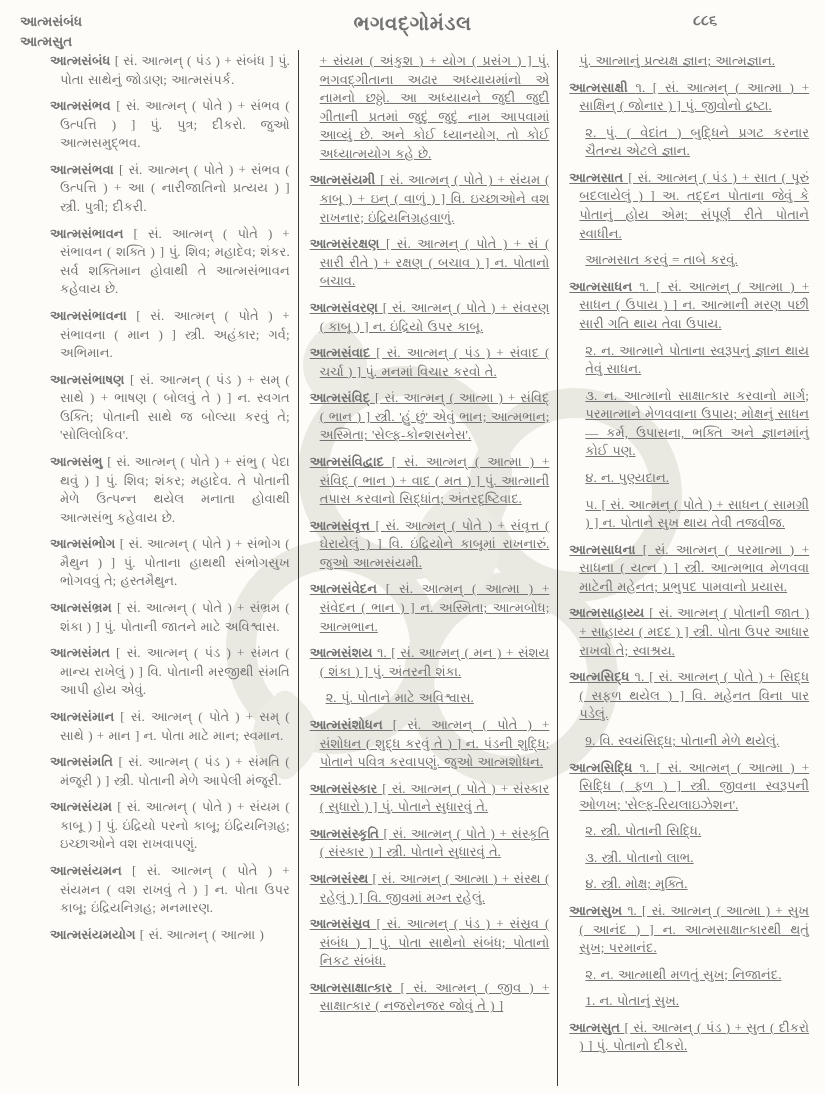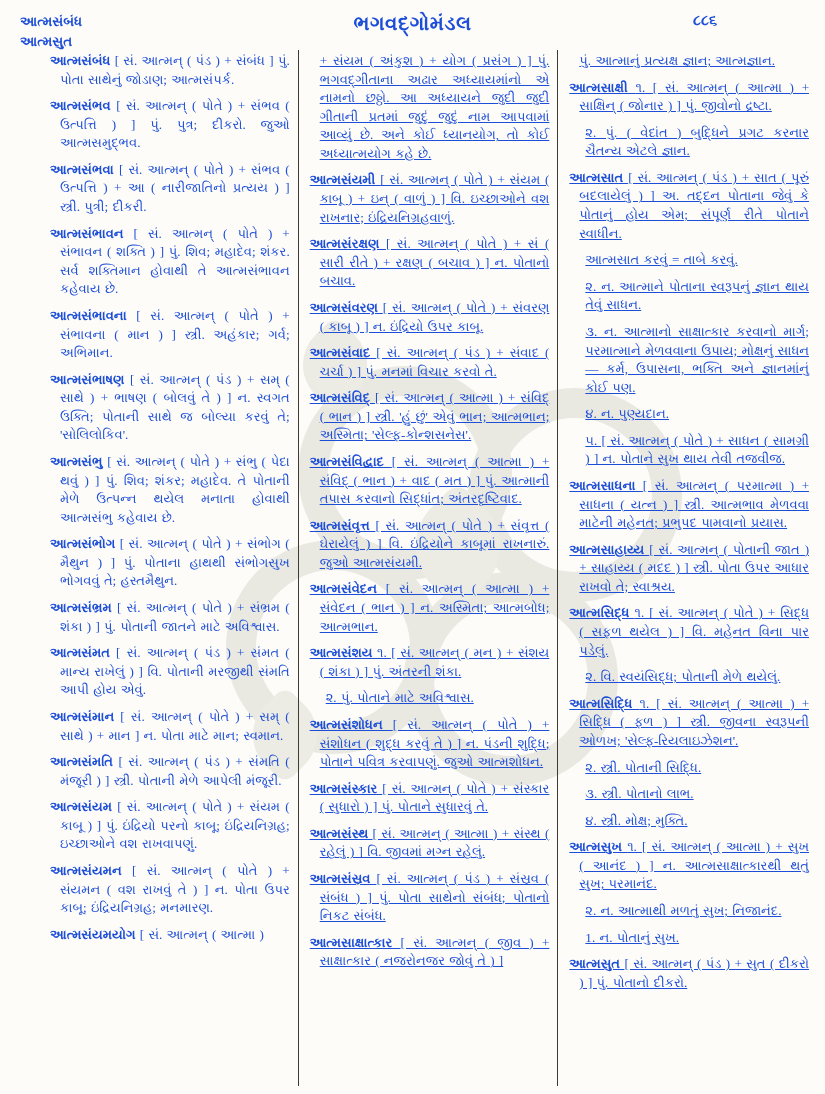--- a/index.html
+++ b/index.html
@@ -7,21 +7,21 @@
     padding: 0;
     background: #e9e7e0;
     font-family: "Liberation Serif", "DejaVu Serif", serif;
   }
   .page {
     position: relative;
     width: 825px;
     height: 1094px;
     margin: 0 auto;
     background: #fdfcf8;
-    color: #1d4ed8;
+    color: #737373;
     overflow: hidden;
   }
   
   .header {
     position: relative;
     z-index: 2;
     display: flex;
     align-items: flex-start;
     padding: 12px 20px 0 20px;
     height: 44px;
@@ -144,38 +144,40 @@
         <p class="entry"><b class="hw">આત્મસંવરણ </b>[ સં. આત્મન્ ( પોતે ) + સંવરણ ( કાબૂ ) ] ન. ઇંદ્રિયો ઉપર કાબૂ.</p>
         <p class="entry"><b class="hw">આત્મસંવાદ </b>[ સં. આત્મન્ ( પંડ ) + સંવાદ ( ચર્ચા ) ] પું. મનમાં વિચાર કરવો તે.</p>
         <p class="entry"><b class="hw">આત્મસંવિદ્ </b>[ સં. આત્મન્ ( આત્મા ) + સંવિદ્ ( ભાન ) ] સ્ત્રી. 'હું છું' એવું ભાન; આત્મભાન; અસ્મિતા; 'સેલ્ફ-કોન્શસનેસ'.</p>
         <p class="entry"><b class="hw">આત્મસંવિદ્વાદ </b>[ સં. આત્મન્ ( આત્મા ) + સંવિદ્ ( ભાન ) + વાદ ( મત ) ] પું. આત્માની તપાસ કરવાનો સિદ્ધાંત; અંતરદૃષ્ટિવાદ.</p>
         <p class="entry"><b class="hw">આત્મસંવૃત્ત </b>[ સં. આત્મન્ ( પોતે ) + સંવૃત્ત ( ઘેરાયેલું ) ] વિ. ઇંદ્રિયોને કાબૂમાં રાખનારું. જુઓ આત્મસંયમી.</p>
         <p class="entry"><b class="hw">આત્મસંવેદન </b>[ સં. આત્મન્ ( આત્મા ) + સંવેદન ( ભાન ) ] ન. અસ્મિતા; આત્મબોધ; આત્મભાન.</p>
         <p class="entry"><b class="hw">આત્મસંશય </b>૧. [ સં. આત્મન્ ( મન ) + સંશય ( શંકા ) ] પું. અંતરની શંકા.</p>
         <p class="sense">૨. પું. પોતાને માટે અવિશ્વાસ.</p>
         <p class="entry"><b class="hw">આત્મસંશોધન </b>[ સં. આત્મન્ ( પોતે ) + સંશોધન ( શુદ્ધ કરવું તે ) ] ન. પંડની શુદ્ધિ; પોતાને પવિત્ર કરવાપણું. જુઓ આત્મશોધન.</p>
         <p class="entry"><b class="hw">આત્મસંસ્કાર </b>[ સં. આત્મન્ ( પોતે ) + સંસ્કાર ( સુધારો ) ] પું. પોતાને સુધારવું તે.</p>
+        <p class="entry"><b class="hw">આત્મસંસ્કૃતિ </b>[ સં. આત્મન્ ( પોતે ) + સંસ્કૃતિ ( સંસ્કાર ) ] સ્ત્રી. પોતાને સુધારવું તે.</p>
         <p class="entry"><b class="hw">આત્મસંસ્થ </b>[ સં. આત્મન્ ( આત્મા ) + સંસ્થ ( રહેલું ) ] વિ. જીવમાં મગ્ન રહેલું.</p>
         <p class="entry"><b class="hw">આત્મસંસ્રવ </b>[ સં. આત્મન્ ( પંડ ) + સંસ્રવ ( સંબંધ ) ] પું. પોતા સાથેનો સંબંધ; પોતાનો નિકટ સંબંધ.</p>
         <p class="entry"><b class="hw">આત્મસાક્ષાત્કાર </b>[ સં. આત્મન્ ( જીવ ) + સાક્ષાત્કાર ( નજરોનજર જોવું તે ) ]</p>
       </div>
       <div class="col">
         <p class="entry cont">પું. આત્માનું પ્રત્યક્ષ જ્ઞાન; આત્મજ્ઞાન.</p>
         <p class="entry"><b class="hw">આત્મસાક્ષી </b>૧. [ સં. આત્મન્ ( આત્મા ) + સાક્ષિન્ ( જોનાર ) ] પું. જીવોનો દ્રષ્ટા.</p>
         <p class="sense">૨. પું. ( વેદાંત ) બુદ્ધિને પ્રગટ કરનાર ચૈતન્ય એટલે જ્ઞાન.</p>
         <p class="entry"><b class="hw">આત્મસાત </b>[ સં. આત્મન્ ( પંડ ) + સાત ( પૂરું બદલાયેલું ) ] અ. તદ્દન પોતાના જેવું કે પોતાનું હોય એમ; સંપૂર્ણ રીતે પોતાને સ્વાધીન.</p>
         <p class="sense">આત્મસાત કરવું = તાબે કરવું.</p>
+        <p class="entry"><b class="hw">આત્મસાધન </b>૧. [ સં. આત્મન્ ( આત્મા ) + સાધન ( ઉપાય ) ] ન. આત્માની મરણ પછી સારી ગતિ થાય તેવા ઉપાય.</p>
         <p class="sense">૨. ન. આત્માને પોતાના સ્વરૂપનું જ્ઞાન થાય તેવું સાધન.</p>
         <p class="sense">૩. ન. આત્માનો સાક્ષાત્કાર કરવાનો માર્ગ; પરમાત્માને મેળવવાના ઉપાય; મોક્ષનું સાધન — કર્મ, ઉપાસના, ભક્તિ અને જ્ઞાનમાંનું કોઈ પણ.</p>
         <p class="sense">૪. ન. પુણ્યદાન.</p>
         <p class="sense">૫. [ સં. આત્મન્ ( પોતે ) + સાધન ( સામગ્રી ) ] ન. પોતાને સુખ થાય તેવી તજવીજ.</p>
         <p class="entry"><b class="hw">આત્મસાધના </b>[ સં. આત્મન્ ( પરમાત્મા ) + સાધના ( યત્ન ) ] સ્ત્રી. આત્મભાવ મેળવવા માટેની મહેનત; પ્રભુપદ પામવાનો પ્રયાસ.</p>
         <p class="entry"><b class="hw">આત્મસાહાય્ય </b>[ સં. આત્મન્ ( પોતાની જાત ) + સાહાય્ય ( મદદ ) ] સ્ત્રી. પોતા ઉપર આધાર રાખવો તે; સ્વાશ્રય.</p>
         <p class="entry"><b class="hw">આત્મસિદ્ધ </b>૧. [ સં. આત્મન્ ( પોતે ) + સિદ્ધ ( સફળ થયેલ ) ] વિ. મહેનત વિના પાર પડેલું.</p>
-        <p class="sense">૨. વિ. સ્વયંસિદ્ધ; પોતાની મેળે થયેલું.</p>
+        <p class="sense">9. વિ. સ્વયંસિદ્ધ; પોતાની મેળે થયેલું.</p>
         <p class="entry"><b class="hw">આત્મસિદ્ધિ </b>૧. [ સં. આત્મન્ ( આત્મા ) + સિદ્ધિ ( ફળ ) ] સ્ત્રી. જીવના સ્વરૂપની ઓળખ; 'સેલ્ફ-રિયલાઇઝેશન'.</p>
         <p class="sense">૨. સ્ત્રી. પોતાની સિદ્ધિ.</p>
         <p class="sense">૩. સ્ત્રી. પોતાનો લાભ.</p>
         <p class="sense">૪. સ્ત્રી. મોક્ષ; મુક્તિ.</p>
         <p class="entry"><b class="hw">આત્મસુખ </b>૧. [ સં. આત્મન્ ( આત્મા ) + સુખ ( આનંદ ) ] ન. આત્મસાક્ષાત્કારથી થતું સુખ; પરમાનંદ.</p>
         <p class="sense">૨. ન. આત્માથી મળતું સુખ; નિજાનંદ.</p>
         <p class="sense">1. ન. પોતાનું સુખ.</p>
         <p class="entry"><b class="hw">આત્મસુત </b>[ સં. આત્મન્ ( પંડ ) + સુત ( દીકરો ) ] પું. પોતાનો દીકરો.</p>
       </div>
     </div>

